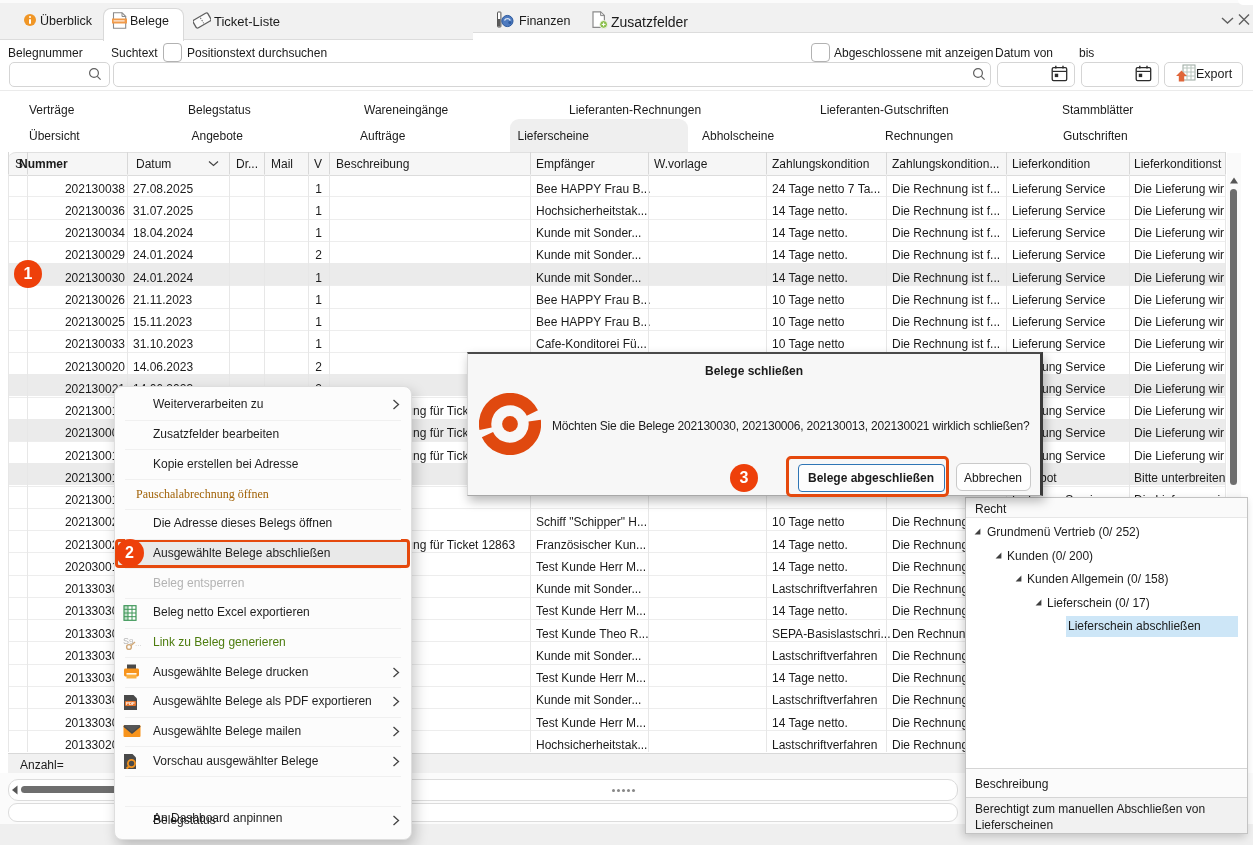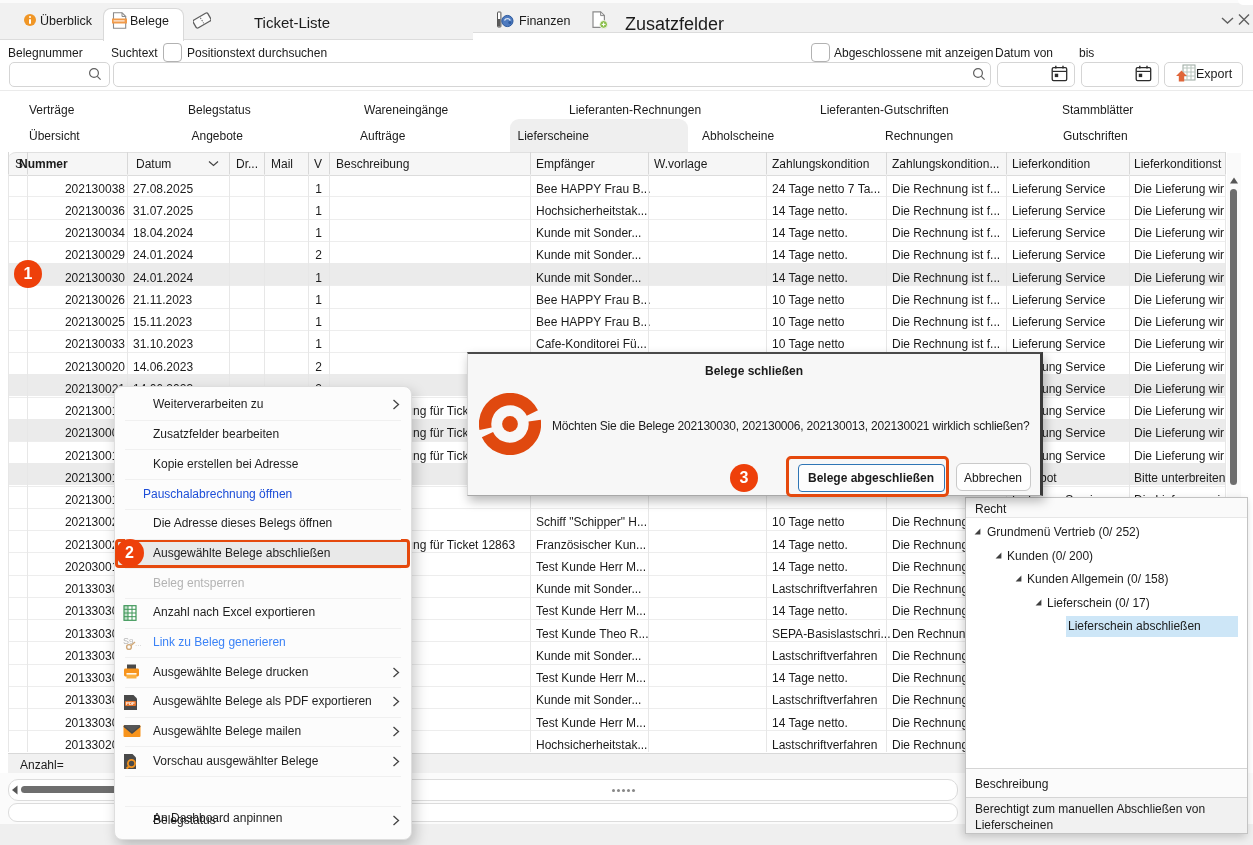--- a/index.html
+++ b/index.html
@@ -29,38 +29,38 @@
 <rect x="0" y="6.5" width="15" height="5" fill="#f09a4a"></rect>
 <rect x="1.6" y="8.3" width="11" height="1.2" fill="#fff" opacity=".85"></rect>
 </svg>
 <div class="lbl" style="left:130px;top:13.5px;font-size:12.5px;">Belege</div>
 <svg class="ab" style="left:193px;top:12px;" width="18" height="17" viewBox="0 0 18 17">
 <g transform="rotate(-30 9 8.5)">
 <rect x="0.5" y="4" width="17" height="9" rx="1.8" fill="#fbfbfb" stroke="#5f5f5f" stroke-width="1.3"></rect>
 <line x1="9" y1="5.2" x2="9" y2="11.8" stroke="#5f5f5f" stroke-width="1" stroke-dasharray="1.5 1.3"></line>
 </g>
   </svg>
-<div class="lbl" style="left:214px;top:13.5px;font-size:15px;margin-left:40px;">Ticket-Liste</div>
+<div class="lbl" style="left:214px;top:13.5px;font-size:13px;">Ticket-Liste</div>
 <svg class="ab" style="left:497px;top:11px;" width="17" height="18" viewBox="0 0 17 18">
 <rect x="0.5" y="1" width="3.4" height="15" rx="0.6" fill="#fff" stroke="#555" stroke-width="1"></rect>
 <rect x="1" y="8" width="2.4" height="7.5" fill="#5a5a5a"></rect>
 <circle cx="10.4" cy="10" r="5.6" fill="#4d7abf"></circle>
 <circle cx="10.4" cy="10" r="5.6" fill="none" stroke="#2d5a9e" stroke-width="1"></circle>
 <path d="M7.5 9.5 a3.2 3.2 0 0 1 5.8 0" fill="none" stroke="#dbe6f5" stroke-width="1.4"></path>
 <circle cx="12.8" cy="11.5" r="1.5" fill="#2d5a9e"></circle>
 </svg>
 <div class="lbl" style="left:519px;top:13.5px;font-size:12.5px;">Finanzen</div>
 <svg class="ab" style="left:592px;top:11px;" width="16" height="18" viewBox="0 0 16 18">
 <path d="M1 .8 L8.6 .8 L12.4 4.6 L12.4 16.4 L1 16.4 Z" fill="#fff" stroke="#8a8a8a" stroke-width="1.2"></path>
 <path d="M8.6 .8 L8.6 4.6 L12.4 4.6 Z" fill="#eee" stroke="#8a8a8a" stroke-width="1"></path>
 <circle cx="11.6" cy="13.4" r="3.9" fill="#8cbf4c" stroke="#fff" stroke-width="0.8"></circle>
 <rect x="11.1" y="11.5" width="1" height="3.8" fill="#fff"></rect>
 <rect x="9.7" y="12.9" width="3.8" height="1" fill="#fff"></rect>
 </svg>
-<div class="lbl" style="left:611px;top:13.5px;font-size:18px;margin-left:14px;">Zusatzfelder</div>
+<div class="lbl" style="left:611px;top:13.5px;font-size:14px;">Zusatzfelder</div>
 <svg class="ab" style="left:1220px;top:13px;" width="15" height="14" viewBox="0 0 15 14">
 <path d="M2 5 L7.5 10 L13 5" fill="none" stroke="#5f5f5f" stroke-width="1.4"></path>
   </svg>
 <svg class="ab" style="left:1237px;top:12px;" width="14" height="15" viewBox="0 0 14 15">
 <path d="M2 2.5 L12 12.5 M12 2.5 L2 12.5" fill="none" stroke="#5f5f5f" stroke-width="1.4"></path>
   </svg>
 <div class="lbl" style="left:8px;top:45.5px;">Belegnummer</div>
 <div class="lbl" style="left:111px;top:45.5px;">Suchtext</div>
 <div class="ab" style="left:163px;top:43px;width:17px;height:17px;background:#fff;border:1px solid #b2b2b2;border-radius:4px;"></div>
 <div class="lbl" style="left:187px;top:45.5px;">Positionstext durchsuchen</div>
@@ -428,37 +428,37 @@
 <div class="ab" style="left:114px;top:386px;width:298px;height:454px;background:#fcfcfc;border:1px solid #dedede;border-radius:8px;box-shadow:3px 6px 14px rgba(0,0,0,0.22);box-sizing:border-box;z-index:50;"></div>
 <div class="lbl" style="left:153px;top:397.4px;color:#1e1e1e;z-index:53;">Weiterverarbeiten zu</div>
 <svg class="ab" style="left:392px;top:399.4px;z-index:53;" width="8" height="11" viewBox="0 0 8 11">
     <path d="M1.5 1 L6.5 5.5 L1.5 10" fill="none" stroke="#444" stroke-width="1.3"></path>
   </svg>
 <div class="hline" style="left:125px;top:419.7px;width:276px;background:#f0f0f0;z-index:52;"></div>
 <div class="lbl" style="left:153px;top:427.1px;color:#1e1e1e;z-index:53;">Zusatzfelder bearbeiten</div>
 <div class="hline" style="left:125px;top:449.4px;width:276px;background:#f0f0f0;z-index:52;"></div>
 <div class="lbl" style="left:153px;top:456.8px;color:#1e1e1e;z-index:53;">Kopie erstellen bei Adresse</div>
 <div class="hline" style="left:125px;top:479.1px;width:276px;background:#f0f0f0;z-index:52;"></div>
-<div class="lbl" style="left:143px;top:486.5px;color:#1d4ed8;z-index:53;">Pauschalabrechnung öffnen</div>
+<div class="lbl" style="left:136px;top:486.5px;color:#a16207;z-index:53;font-family:Liberation Serif, serif;">Pauschalabrechnung öffnen</div>
 <div class="hline" style="left:125px;top:508.8px;width:276px;background:#f0f0f0;z-index:52;"></div>
 <div class="lbl" style="left:153px;top:516.1px;color:#1e1e1e;z-index:53;">Die Adresse dieses Belegs öffnen</div>
 <div class="hline" style="left:125px;top:538.5px;width:276px;background:#f0f0f0;z-index:52;"></div>
 <div class="ab" style="left:115px;top:539.0px;width:295px;height:28.7px;background:#e9e9e9;border:3px solid #e5490d;border-radius:4px;box-sizing:border-box;z-index:51;"></div>
 <div class="lbl" style="left:153px;top:545.9px;color:#1e1e1e;z-index:53;">Ausgewählte Belege abschließen</div>
 <div class="hline" style="left:125px;top:568.2px;width:276px;background:#f0f0f0;z-index:52;"></div>
 <div class="lbl" style="left:153px;top:575.6px;color:#b3b3b3;z-index:53;">Beleg entsperren</div>
 <div class="hline" style="left:125px;top:597.9px;width:276px;background:#f0f0f0;z-index:52;"></div>
-<div class="lbl" style="left:153px;top:605.2px;color:#1e1e1e;z-index:53;">Anzahl nach Excel exportieren</div>
+<div class="lbl" style="left:153px;top:605.2px;color:#1e1e1e;z-index:53;">Beleg netto Excel exportieren</div>
 <div class="ab" style="left:123px;top:604.8px;z-index:53;"><svg width="14" height="16" viewBox="0 0 14 16">
 <rect x="1" y="0.7" width="12" height="14.6" fill="#fff" stroke="#3e9758" stroke-width="1.2"></rect>
 <path d="M1 4.3 h12 M1 8 h12 M1 11.7 h12 M5 1 v14 M9 1 v14" stroke="#3e9758" stroke-width="1"></path>
 <rect x="1" y="0.7" width="4" height="14.6" fill="#3e9758" opacity="0.3"></rect>
     </svg></div>
 <div class="hline" style="left:125px;top:627.6px;width:276px;background:#f0f0f0;z-index:52;"></div>
-<div class="lbl" style="left:153px;top:635.0px;color:#3b82f6;z-index:53;">Link zu Beleg generieren</div>
+<div class="lbl" style="left:153px;top:635.0px;color:#4d7c0f;z-index:53;">Link zu Beleg generieren</div>
 <div class="ab" style="left:123px;top:634.5px;z-index:53;"><svg width="18" height="16" viewBox="0 0 18 16">
 <text x="0" y="9" font-size="9" fill="#b5b5b5" font-family="Liberation Sans">S<tspan font-size="8">9</tspan></text>
 <circle cx="6" cy="12" r="2.4" fill="none" stroke="#d0a878" stroke-width="1.4"></circle>
 <line x1="8" y1="10.5" x2="12" y2="7" stroke="#d0a878" stroke-width="1.4"></line>
 <text x="12" y="11" font-size="8" fill="#c9c9c9">...</text>
     </svg></div>
 <div class="hline" style="left:125px;top:657.3px;width:276px;background:#f0f0f0;z-index:52;"></div>
 <div class="lbl" style="left:153px;top:664.6px;color:#1e1e1e;z-index:53;">Ausgewählte Belege drucken</div>
 <div class="ab" style="left:123px;top:664.1px;z-index:53;"><svg width="17" height="16" viewBox="0 0 17 16">
 <rect x="4" y="0.5" width="9" height="4.5" fill="#494949"></rect>

